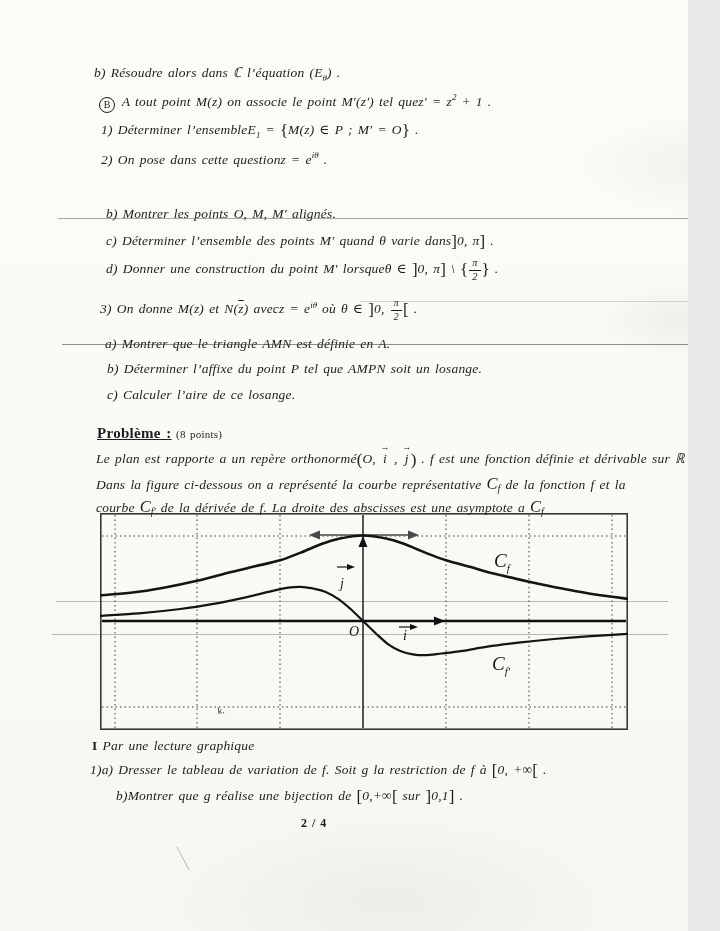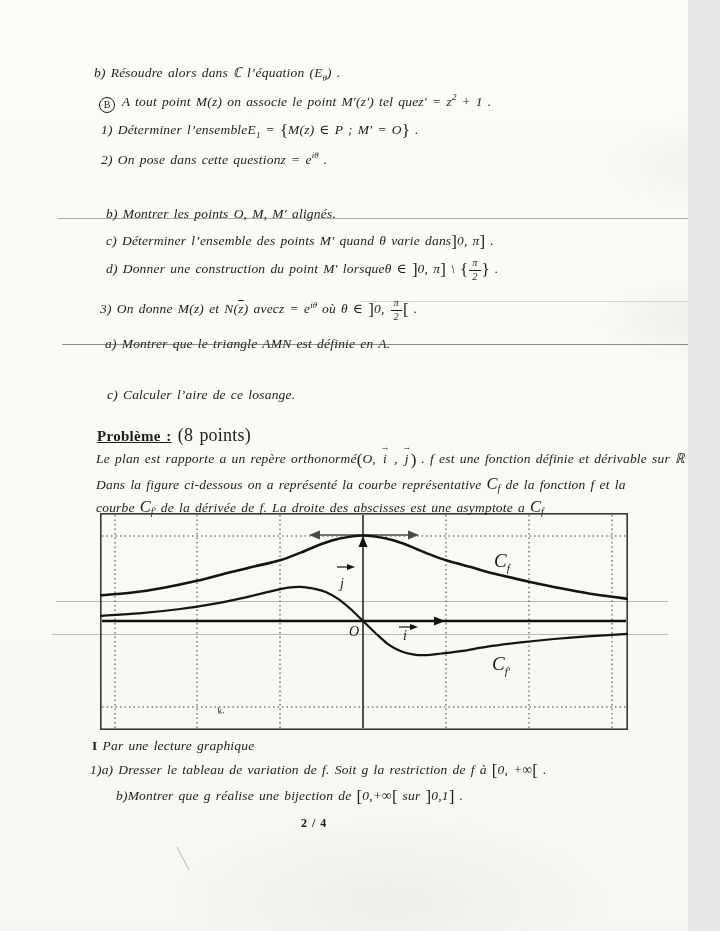--- a/index.html
+++ b/index.html
@@ -19,21 +19,21 @@
     letter-spacing:.2px; word-spacing:1.5px; color:#1d1d1d;
   }
   .line sub{font-size:9px; letter-spacing:0;}
   .line sup{font-size:9px; letter-spacing:0;}
   .big{font-size:17px; font-style:normal; vertical-align:-2px; letter-spacing:0;}
   .circ{
     display:inline-block; width:14px; height:14px; border:1.2px solid #1d1d1d;
     border-radius:50%; text-align:center; line-height:14px; font-size:10px;
     font-style:normal; vertical-align:-2px; margin-right:2px; letter-spacing:0;
   }
-  .rm{font-style:normal; font-size:18px;}
+  .rm{font-style:normal; font-size:11px;}
   .brm{font-style:normal; font-weight:700;}
   .heading{font-style:normal; font-weight:700; font-size:15px; text-decoration:underline; letter-spacing:.3px;}
   .bar{text-decoration:overline;}
   .vec{display:inline-block; position:relative; padding:0 2px; font-style:italic;}
   .vec .ar{position:absolute; top:-8px; left:50%; transform:translateX(-50%); font-size:9px; font-style:normal; letter-spacing:0;}
   .frac{display:inline-block; vertical-align:middle; text-align:center; font-size:10.5px; line-height:1; margin:0 1px;}
   .frac .num{display:block; border-bottom:1px solid #1d1d1d; padding:0 3px 1px;}
   .frac .den{display:block; padding-top:1px;}
   .cv{font-size:16.5px; font-style:italic; letter-spacing:0;}
   .cv .csub{font-size:10px; vertical-align:-3px;}
@@ -51,20 +51,21 @@
 
   <div class="line" style="top:64px;left:94px">b) Résoudre alors dans ℂ l’équation (E<sub>θ</sub>) .</div>
   <div class="line" style="top:92px;left:99px"><span class="circ">B</span> A tout point M(z) on associe le point M′(z′) tel quez′ = z<sup>2</sup> + 1 .</div>
   <div class="line" style="top:120px;left:101px">1) Déterminer l’ensembleE<sub>1</sub> = <span class="big">{</span>M(z) ∈ P ; M′ = O<span class="big">}</span> .</div>
   <div class="line" style="top:150px;left:101px">2) On pose dans cette questionz = e<sup>iθ</sup> .</div>
   <div class="line" style="top:205px;left:106px">b) Montrer les points O, M, M′ alignés.</div>
   <div class="line" style="top:231px;left:106px">c) Déterminer l’ensemble des points M′ quand θ varie dans<span class="big">]</span>0, π<span class="big">]</span> .</div>
   <div class="line" style="top:258px;left:106px">d) Donner une construction du point M′ lorsqueθ ∈ <span class="big">]</span>0, π<span class="big">]</span> \ <span class="big">{</span><span class="frac"><span class="num">π</span><span class="den">2</span></span><span class="big">}</span> .</div>
   <div class="line" style="top:298px;left:100px">3) On donne M(z) et N(<span class="bar">z</span>) avecz = e<sup>iθ</sup> où θ ∈ <span class="big">]</span>0, <span class="frac"><span class="num">π</span><span class="den">2</span></span><span class="big">[</span> .</div>
   <div class="line" style="top:335px;left:105px">a) Montrer que le triangle AMN est définie en A.</div>
+  <div class="line" style="top:360px;left:107px">b) Déterminer l’affixe du point P tel que AMPN soit un losange.</div>
   <div class="line" style="top:386px;left:107px">c) Calculer l’aire de ce losange.</div>
   <div class="line" style="top:424px;left:97px"><span class="heading">Problème :</span><span class="rm"> (8 points)</span></div>
   <div class="line" style="top:449px;left:96px">Le plan est rapporte a un repère orthonormé<span class="big">(</span>O, <span class="vec"><span class="ar">→</span><span>i</span></span> , <span class="vec"><span class="ar">→</span><span>j</span></span><span class="big">)</span> . f est une fonction définie et dérivable sur ℝ .</div>
   <div class="line" style="top:473px;left:96px">Dans la figure ci-dessous on a représenté la courbe représentative <span class="cv"><span>C</span><span class="csub">f</span></span> de la fonction f et la</div>
   <div class="line" style="top:496px;left:96px">courbe <span class="cv"><span>C</span><span class="csub">f′</span></span> de la dérivée de f. La droite des abscisses est une asymptote a <span class="cv"><span>C</span><span class="csub">f</span></span></div>
   <div class="line" style="top:737px;left:92px"><span class="brm">I</span> Par une lecture graphique</div>
   <div class="line" style="top:760px;left:90px">1)a) Dresser le tableau de variation de f.  Soit g la restriction de f à <span class="big">[</span>0, +∞<span class="big">[</span> .</div>
   <div class="line" style="top:786px;left:116px">b)Montrer que g réalise une bijection de <span class="big">[</span>0,+∞<span class="big">[</span> sur <span class="big">]</span>0,1<span class="big">]</span> .</div>
 
   <div class="artifact" style="top:218px;left:58px;width:648px;background:rgba(90,90,90,.5)"></div>

